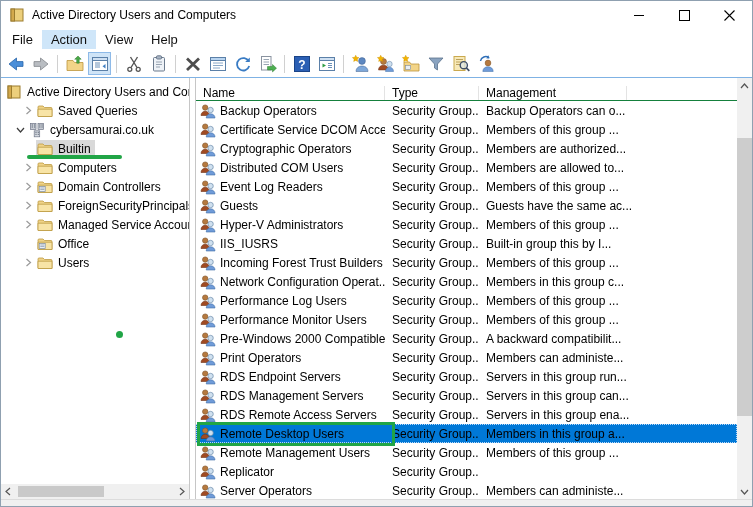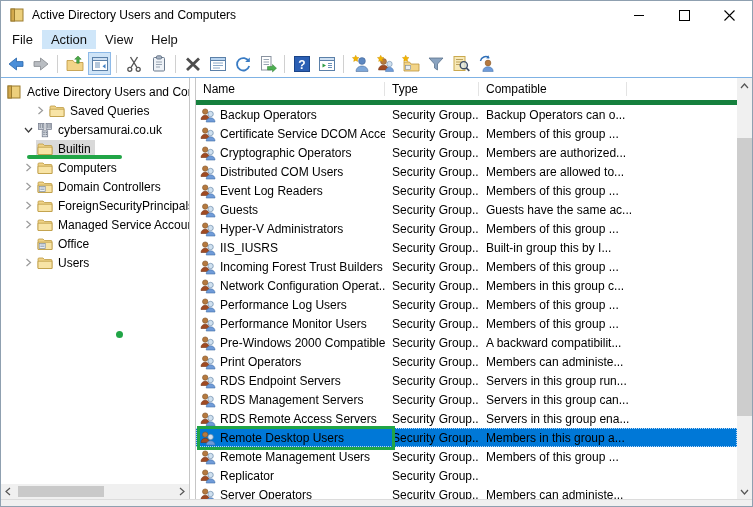--- a/index.html
+++ b/index.html
@@ -28,21 +28,21 @@
   .tree-item{height:19px;display:flex;align-items:center;white-space:nowrap;}
   .chev{width:15px;flex:none;display:inline-flex;justify-content:center;align-items:center;}
   .titem-inner{display:inline-flex;align-items:center;padding:1px 4px 1px 1px;}
   .tree-item.selected .titem-inner{background:#d9d9d9;}
   .ticon{width:16px;height:16px;margin-right:5px;flex:none;}
   
   .annot-underline{position:absolute;left:26px;top:77px;width:95px;height:4px;border-radius:2px;z-index:4;}
   .annot-dot{position:absolute;left:115px;top:253px;width:7px;height:7px;border-radius:50%;z-index:4;}
   .green-box{position:absolute;left:1px;top:-2.5px;width:198px;height:24px;border:3px solid #21a546;box-sizing:border-box;z-index:3;pointer-events:none;}
   
-  .list-header{display:flex;height:22px;align-items:center;border-bottom:5px solid #15803d;font-size:12px;margin-right:15px;}
+  .list-header{display:flex;height:22px;align-items:flex-end;border-bottom:1px solid #15803d;font-size:12px;margin-right:15px;}
   .hcell{display:flex;align-items:center;padding-left:7px;border-right:1px solid #e3e3e3;box-sizing:border-box;}
   .hc-name{width:189px;}
   .hc-type{width:94px;}
   .hc-desc{width:148px;}
   .hc-fill{flex:1;border-right:none;}
   .lrow{height:19px;display:flex;align-items:center;font-size:12px;position:relative;margin-right:15px;}
   .lrow.selected{background:#0078d7;color:#000000;outline:1px dotted #b8d8f8;outline-offset:-1px;}
   .c-name{width:189px;flex:none;display:flex;align-items:center;gap:4px;padding-left:4px;box-sizing:border-box;overflow:hidden;white-space:nowrap;}
   .c-type{width:94px;flex:none;padding-left:7px;box-sizing:border-box;overflow:hidden;white-space:nowrap;}
   .c-desc{flex:1;padding-left:7px;box-sizing:border-box;overflow:hidden;white-space:nowrap;}
@@ -229,35 +229,35 @@
       <div>
           <div class="tree-item" style="padding-left: 4px;">
             <span class="titem-inner">
               <svg viewBox="0 0 16 16" class="ticon">
                 <rect x="2" y="2" width="12" height="12" fill="#eccf7c" stroke="#9c7c2e"></rect>
                 <rect x="2" y="2" width="3.5" height="12" fill="#d3a94c" stroke="#9c7c2e"></rect>
               </svg>
               <span>Active Directory Users and Com</span>
             </span>
           </div>
-          <div class="tree-item" style="padding-left: 20px; margin-left: 12px;">
+          <div class="tree-item" style="padding-left: 20px;">
             <span class="chev">
               <svg width="8" height="9" viewBox="0 0 8 9">
                 <path d="M1.5 1l4 3.5-4 3.5" fill="none" stroke="#9a9a9a" stroke-width="1.2"></path>
               </svg>
             </span>
             <span class="titem-inner">
               <svg viewBox="0 0 16 16" class="ticon">
                 <path d="M1 5.5V4a1 1 0 0 1 1-1h4l1.5 1.5H14a1 1 0 0 1 1 1v8H2a1 1 0 0 1-1-1z" fill="#f0d388" stroke="#bd9a42" stroke-width="0.8"></path>
                 <path d="M1 6.2h14v7.3H1z" fill="#f8e4a6" stroke="#bd9a42" stroke-width="0.8"></path>
               </svg>
               <span>Saved Queries</span>
             </span>
           </div>
-          <div class="tree-item" style="padding-left: 20px;">
+          <div class="tree-item" style="padding-left: 12px;">
             <span class="chev">
               <svg width="9" height="8" viewBox="0 0 9 8">
                 <path d="M1 2l3.5 4L8 2" fill="none" stroke="#3c3c3c" stroke-width="1.2"></path>
               </svg>
             </span>
             <span class="titem-inner">
               <svg viewBox="0 0 16 16" class="ticon">
                 <rect x="1.5" y="1.5" width="5.5" height="6" fill="#c7ccd4" stroke="#6e7686" stroke-width="0.7"></rect>
                 <rect x="9" y="1.5" width="5.5" height="6" fill="#c7ccd4" stroke="#6e7686" stroke-width="0.7"></rect>
                 <rect x="5.2" y="8.8" width="5.5" height="6" fill="#d4d9e0" stroke="#6e7686" stroke-width="0.7"></rect>
@@ -378,21 +378,21 @@
 
     <div class="list-pane">
       <div class="list-header">
         <div class="hcell hc-name">
             <span>Name</span>
           </div>
         <div class="hcell hc-type">
             <span>Type</span>
           </div>
         <div class="hcell hc-desc">
-            <span>Compatible</span>
+            <span>Management</span>
           </div>
         <div class="hcell hc-fill"></div>
       </div>
       <div>
           <div class="lrow">
             <div class="c-name">
               <svg viewBox="0 0 16 16" class="gicon">
                 <circle cx="5.2" cy="4.6" r="2.7" fill="#b5793f" stroke="#7d5226" stroke-width="0.6"></circle>
                 <path d="M1 12.5c0-2.6 1.9-4.2 4.2-4.2s4.2 1.6 4.2 4.2z" fill="#a04a22" stroke="#6e3317" stroke-width="0.6"></path>
                 <circle cx="10.6" cy="7" r="2.7" fill="#cfe0ef" stroke="#5a7ca0" stroke-width="0.6"></circle>

